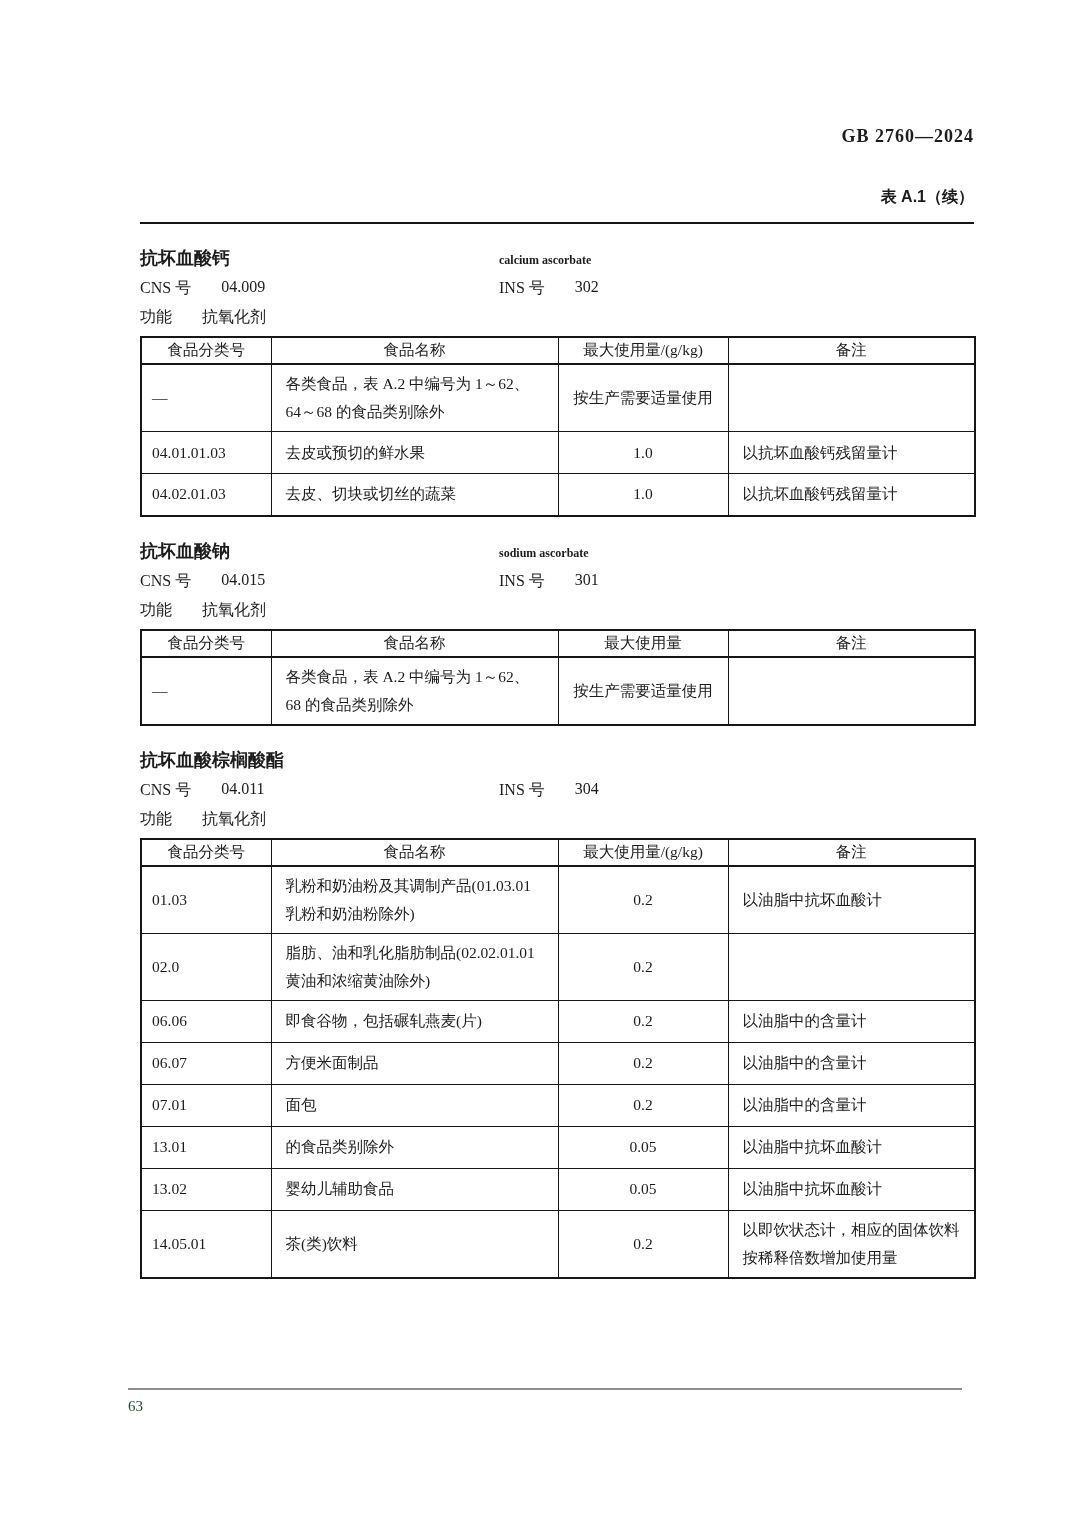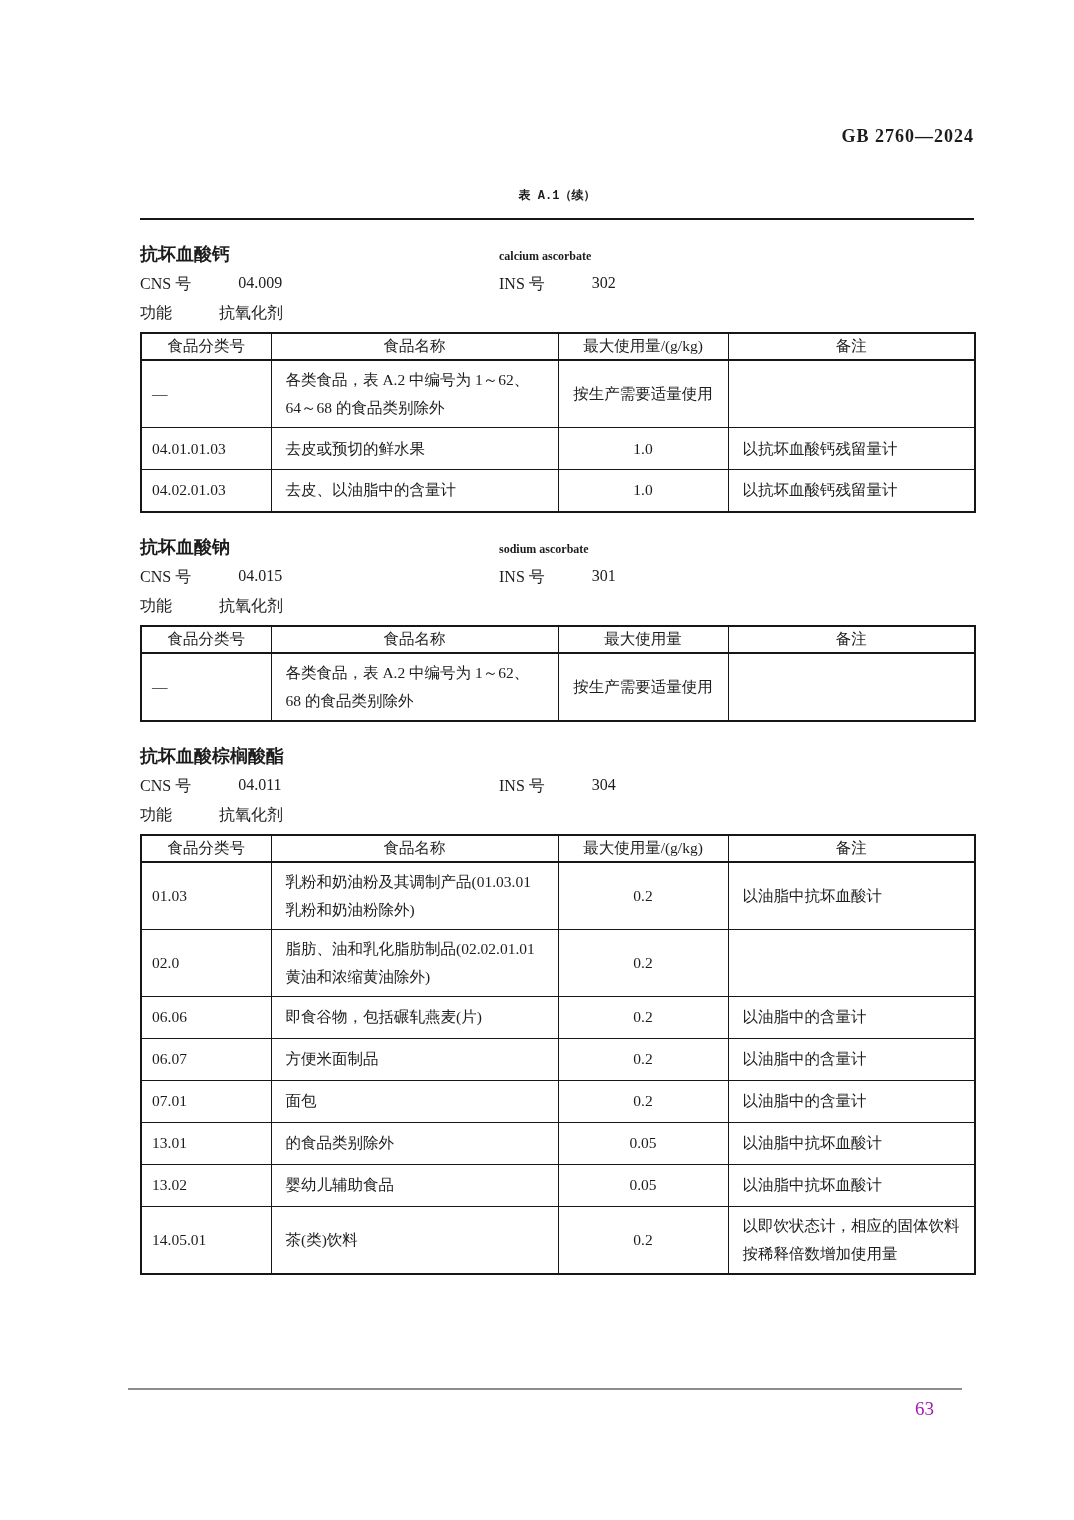--- a/index.html
+++ b/index.html
@@ -19,44 +19,44 @@
   }
   .doc-number {
     margin-top: 126px;
     text-align: right;
     font-weight: bold;
     font-size: 18px;
     letter-spacing: 1px;
   }
   .table-title {
     margin-top: 40px;
-    text-align: center;
+    text-align: right;
     font-weight: bold;
-    font-size: 12px;
-    font-family: Liberation Mono, monospace;
+    font-size: 16px;
+    font-family: Liberation Sans, sans-serif;
   }
   .top-rule {
     margin-top: 14px;
     height: 2px;
     background: #161616;
   }
   .section { margin-top: 22px; }
   .head-row {
     display: grid;
     grid-template-columns: 359px 1fr;
     margin-bottom: 8px;
     align-items: baseline;
   }
   .name-zh {
     font-family: "Liberation Sans", "DejaVu Sans", sans-serif;
     font-weight: bold;
     font-size: 18px;
   }
   .name-en { font-weight: bold; font-size: 12px; }
-  .kv { display: flex; gap: 47px; font-size: 16px; }
+  .kv { display: flex; gap: 30px; font-size: 16px; }
   .kv .lbl { white-space: nowrap; }
   .func-row { margin-bottom: 0; }
 
   table.usage {
     margin-top: 8px;
     width: 834px;
     border-collapse: collapse;
     table-layout: fixed;
     border: 2px solid #161616;
     font-size: 15.5px;
@@ -85,24 +85,23 @@
   table.usage td.c2, table.usage td.c4 { text-align: left; }
 
   .footer {
     position: absolute;
     left: 128px; top: 1388px;
     width: 834px;
   }
   .footer-rule { height: 2px; background: #8d8d8d; }
   .page-number {
     margin-top: 8px;
-    text-align: right;
     padding-right: 28px;
-    font-size: 19px;
-    color: #a21caf;
+    font-size: 15px;
+    color: #14532d;
   }
 </style>
 </head>
 <body>
 
 <div class="content">
 
   <div class="doc-number">GB 2760—2024</div>
 
   <div class="table-title">表 A.1（续）</div>
@@ -153,21 +152,21 @@
           <td class="c4"></td>
         </tr>
         <tr>
           <td class="c1">04.01.01.03</td>
           <td class="c2">去皮或预切的鲜水果</td>
           <td class="c3">1.0</td>
           <td class="c4">以抗坏血酸钙残留量计</td>
         </tr>
         <tr>
           <td class="c1">04.02.01.03</td>
-          <td class="c2">去皮、以油脂中的含量计</td>
+          <td class="c2">去皮、切块或切丝的蔬菜</td>
           <td class="c3">1.0</td>
           <td class="c4">以抗坏血酸钙残留量计</td>
         </tr>
       </tbody>
     </table>
   </div>
 
   <div class="section">
     <div class="head-row">
       <span class="name-zh">抗坏血酸钠</span>

